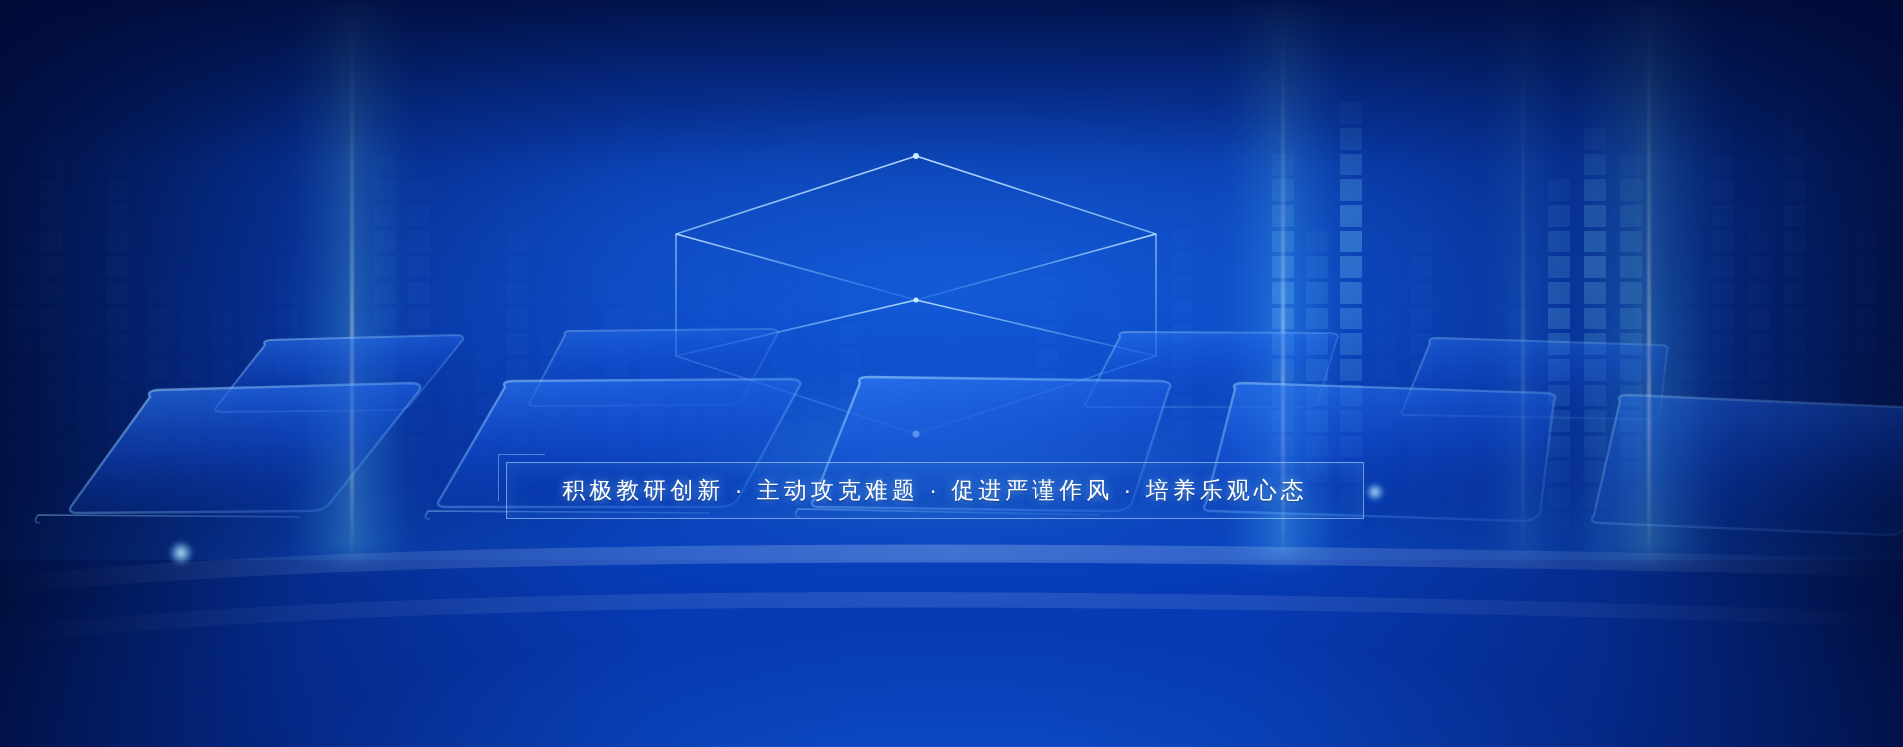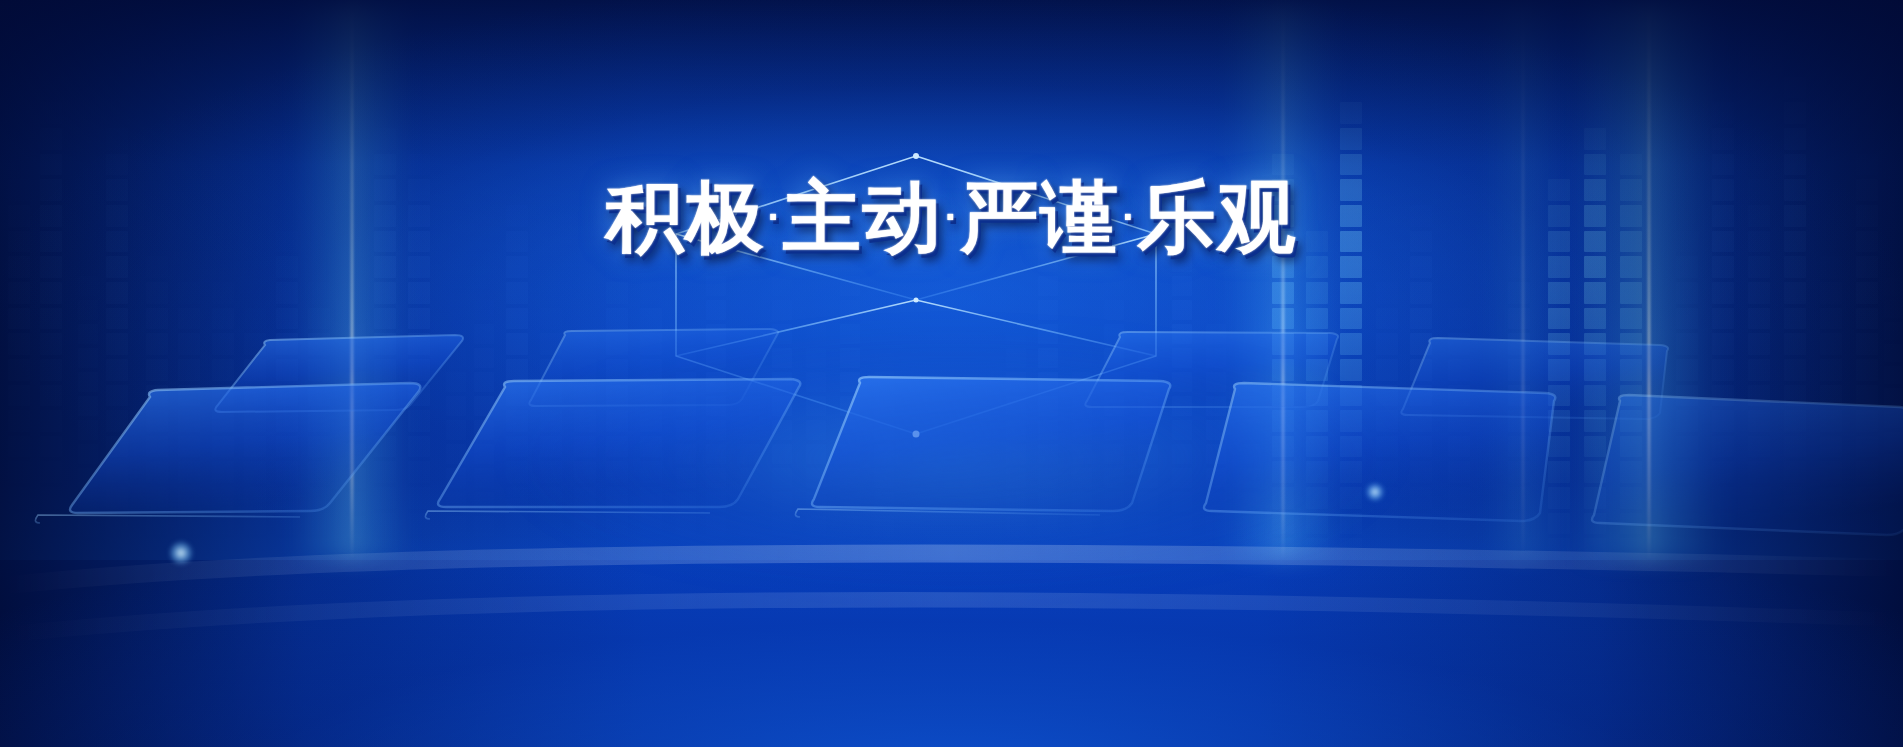--- a/index.html
+++ b/index.html
@@ -1517,18 +1517,20 @@
 
   <div class="layer" id="bg-floor"></div>
 
   <div id="orbs">
       <div class="orb" style="left: 1362px; top: 479px; width: 26px; height: 26px;"></div>
       <div class="orb" style="left: 164px; top: 536px; width: 34px; height: 34px;"></div>
     </div>
 
   <div id="content">
 
-    <div id="main-title"><span>积极</span><span class="dot">·</span><span>主动</span><span class="dot">·</span><span>严谨</span><span class="dot">·</span><span>乐观</span></div>
-
-
+
+
+    <div id="tagline-box">
+      <div id="tagline">积极教研创新 · 主动攻克难题 · 促进严谨作风 · 培养乐观心态</div>
+    </div>
 
   </div>
 </div>
 
 </body></html>

